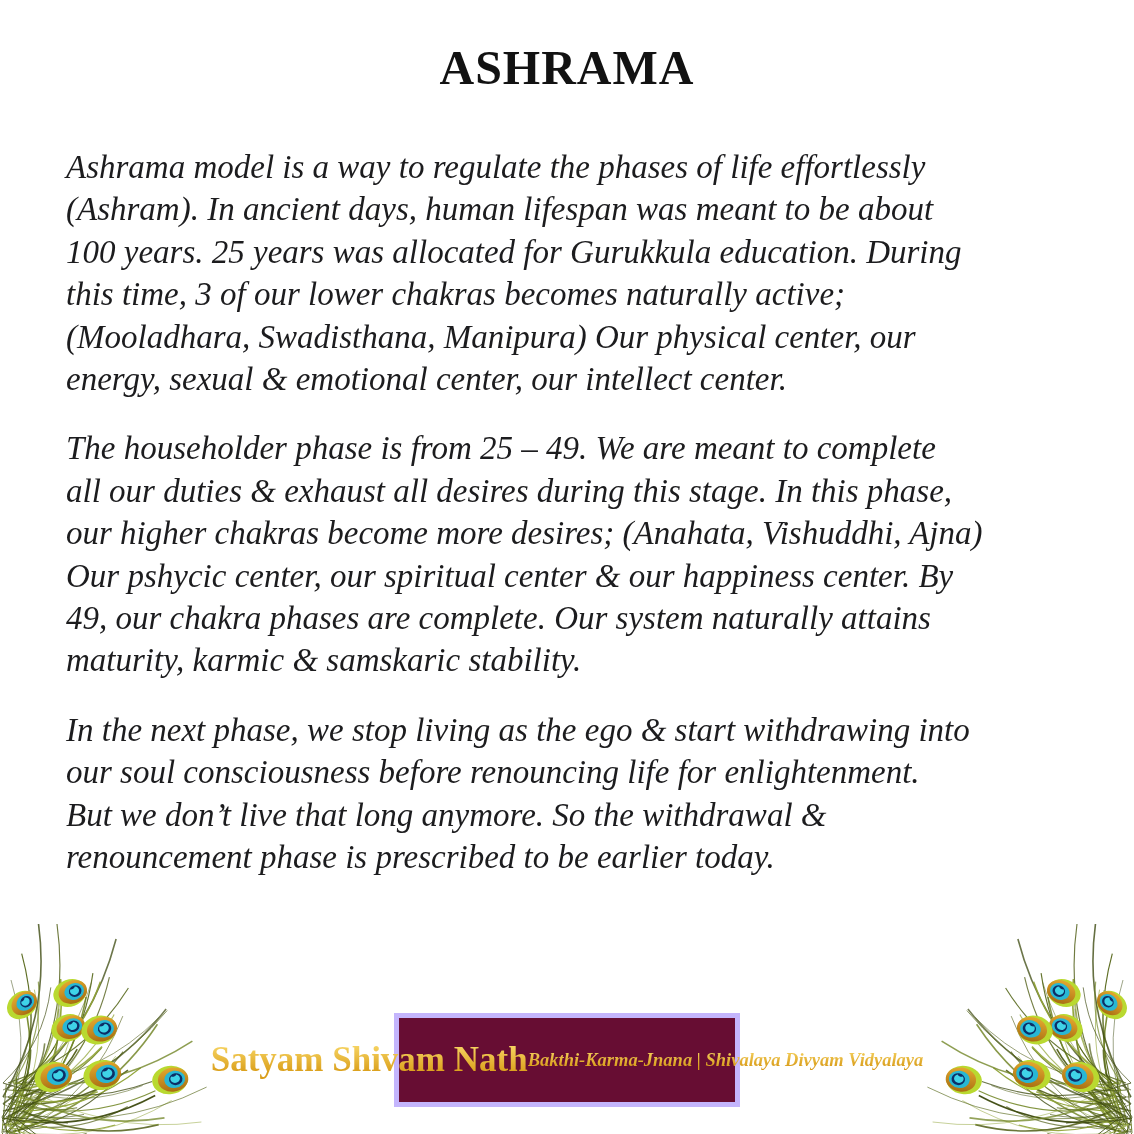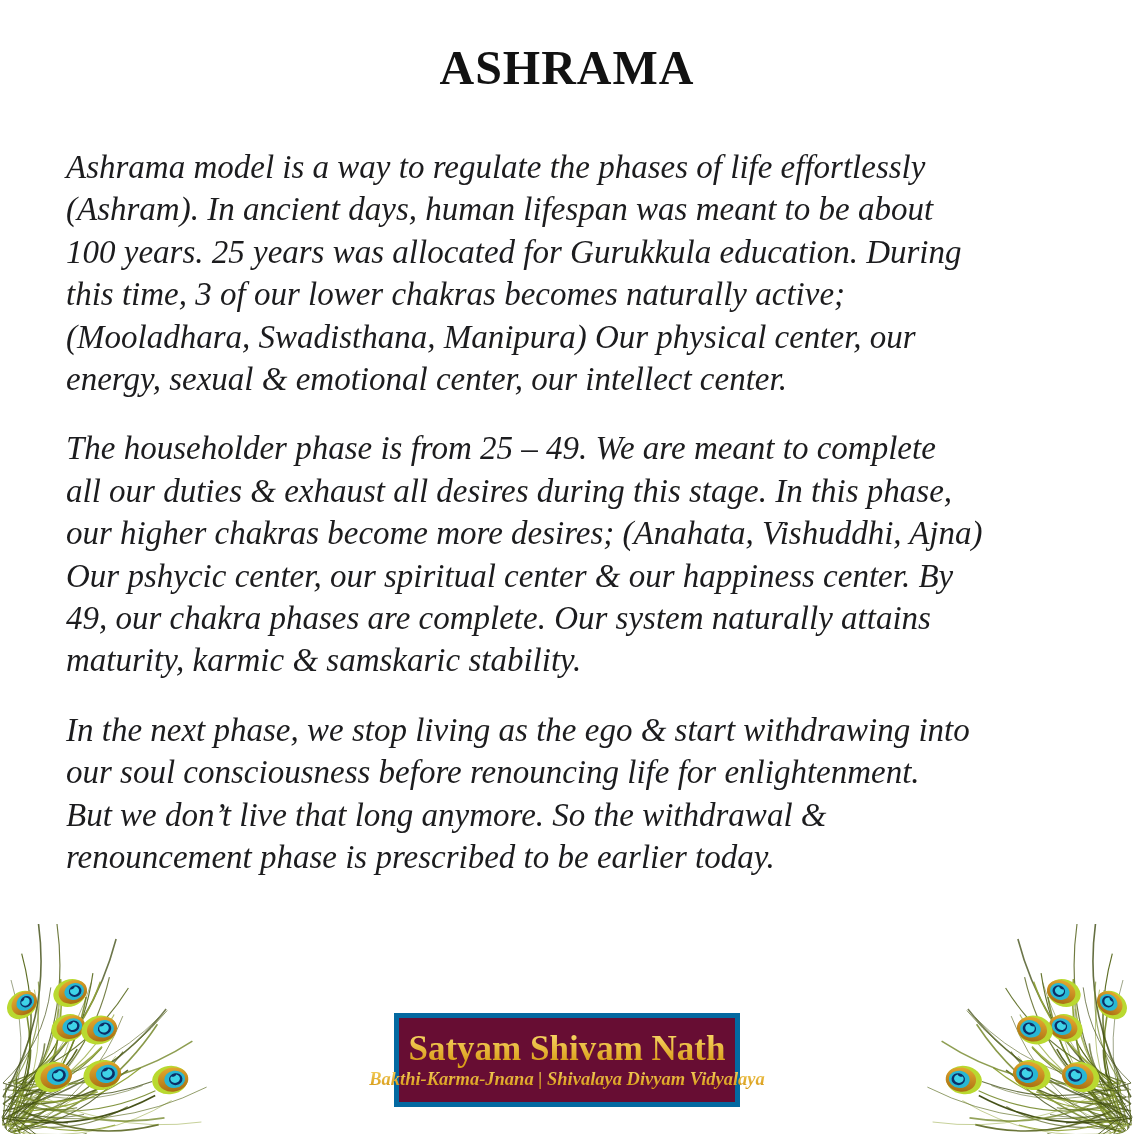--- a/index.html
+++ b/index.html
@@ -3,21 +3,20 @@
 <meta charset="utf-8">
 <style>
   html,body{margin:0;padding:0;background:#ffffff;}
   .page{
     position:relative;
     width:1134px;height:1134px;
     background:#ffffff;
     overflow:hidden;
     font-family:"Liberation Serif", serif;
     color:#1c1c1e;
-    border-radius:18px;
   }
   .title{
     position:absolute;
     top:42px;left:0;width:1134px;
     text-align:center;
     font-size:48px;line-height:52px;
     font-weight:700;
     letter-spacing:1px;
     color:#121212;
   }
@@ -37,22 +36,22 @@
   .decor-left{left:0;}
   .decor-right{right:0;transform:scaleX(-1);}
   .banner{
     position:absolute;
     top:1013px;
     left:50%;
     transform:translateX(-50%);
     width:346px;height:94px;
     box-sizing:border-box;
     background:#670d33;
-    border:5px solid #0369a1;
-    display:flex;flex-direction:column;
+    border:5px solid #c4b5fd;
+    display:flex;flex-direction:row;
     align-items:center;justify-content:center;
     text-align:center;
   }
   .banner-title{
     font-size:35px;line-height:38px;
     font-weight:700;
     color:#e9b232;
     background:linear-gradient(180deg,#f7d564 10%,#d99d18 85%);
     -webkit-background-clip:text;
     background-clip:text;

